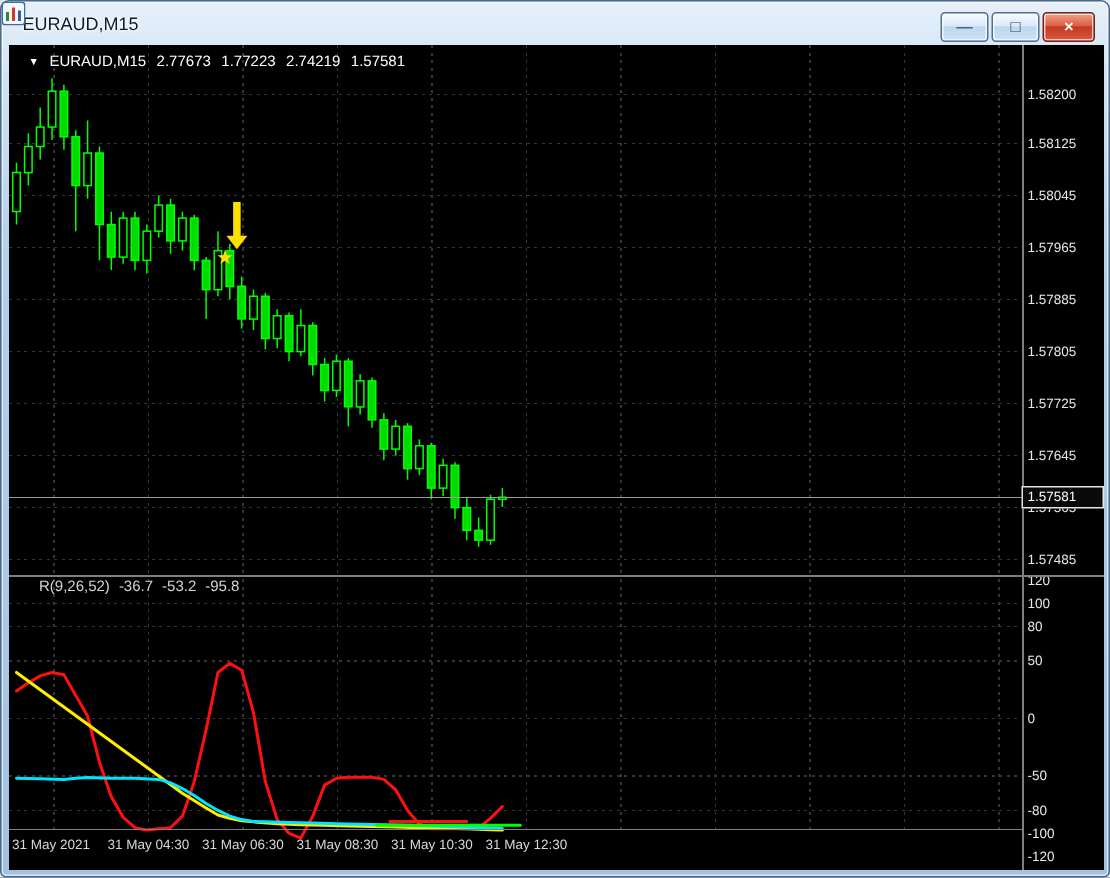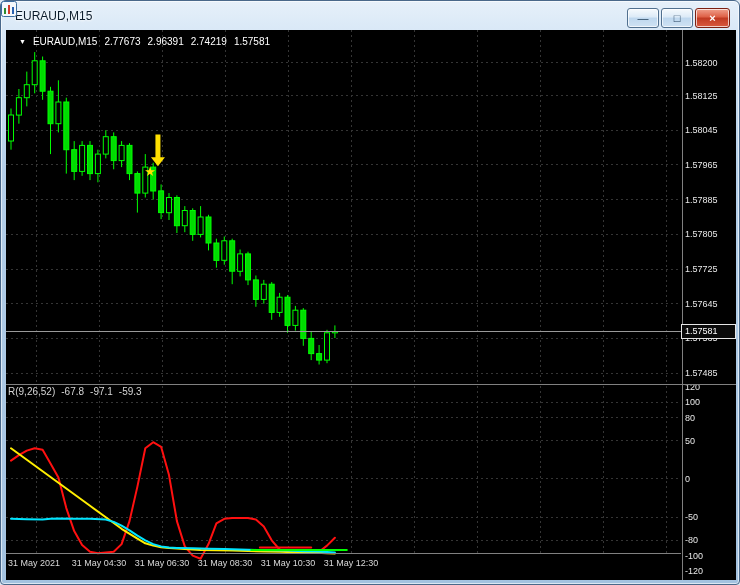--- a/index.html
+++ b/index.html
@@ -25,21 +25,21 @@
   .wick{stroke:#00ff00;stroke-width:1;}
   .bull{fill:#000;stroke:#00ff00;stroke-width:1;}
   .bear{fill:#00dc00;stroke:#00ff00;stroke-width:1;}
   .bid{stroke:#9a9a9a;stroke-width:1;shape-rendering:crispEdges;}
   .scale{fill:#e8e8e8;font-size:9px;font-family:"Liberation Sans",sans-serif;}
   .time{fill:#d8d8d8;font-size:9px;font-family:"Liberation Sans",sans-serif;}
   .star{font-size:13px;font-family:"DejaVu Sans",sans-serif;}
   .ohlc-header{position:absolute;left:13px;top:6px;display:flex;gap:7px;align-items:center;
                color:#fff;font-size:10px;}
   .ohlc-header .tri{font-size:7px;color:#fff;}
-  .ind-header{position:absolute;left:2px;top:356px;display:flex;gap:6px;color:#d4d4d4;font-size:10px;}
+  .ind-header{position:absolute;left:20px;top:356px;display:flex;gap:6px;color:#d4d4d4;font-size:10px;}
   .price-badge{position:absolute;left:675px;top:294px;width:55px;height:15px;box-sizing:border-box;
                background:#0a0a0a;border:1px solid #e6e6e6;color:#fff;font-size:9px;
                line-height:13px;padding-left:3px;}
 </style>
 </head>
 <body>
 
 <div class="window">
   <div class="titlebar">
     <svg class="win-icon" viewBox="0 0 16 16">
@@ -221,27 +221,27 @@
         <text x="282" y="536" class="time" text-anchor="middle">31 May 10:30</text>
         <text x="345" y="536" class="time" text-anchor="middle">31 May 12:30</text>
         <path d="M149.44000000000003 104.6 L154.44000000000003 104.6 L154.44000000000003 127.2 L158.94000000000003 127.2 L151.94000000000003 136.2 L144.94000000000003 127.2 L149.44000000000003 127.2 Z" fill="#ffdf00"></path>
         <text x="144.04000000000002" y="146.3" class="star" fill="#ffdf00" text-anchor="middle">★</text>
       </svg>
 
     <div class="ohlc-header">
       <span class="tri">▼</span>
       <span>EURAUD,M15</span>
       <span>2.77673</span>
-      <span>2.96391</span>
+      <span>1.77223</span>
       <span>2.74219</span>
       <span>1.57581</span>
     </div>
 
     <div class="ind-header">
       <span>R(9,26,52)</span>
-      <span>-67.8</span>
-      <span>-97.1</span>
-      <span>-59.3</span>
+      <span>-36.7</span>
+      <span>-53.2</span>
+      <span>-95.8</span>
     </div>
 
     <div class="price-badge">1.57581</div>
   </div>
 </div>
 
 </body></html>

